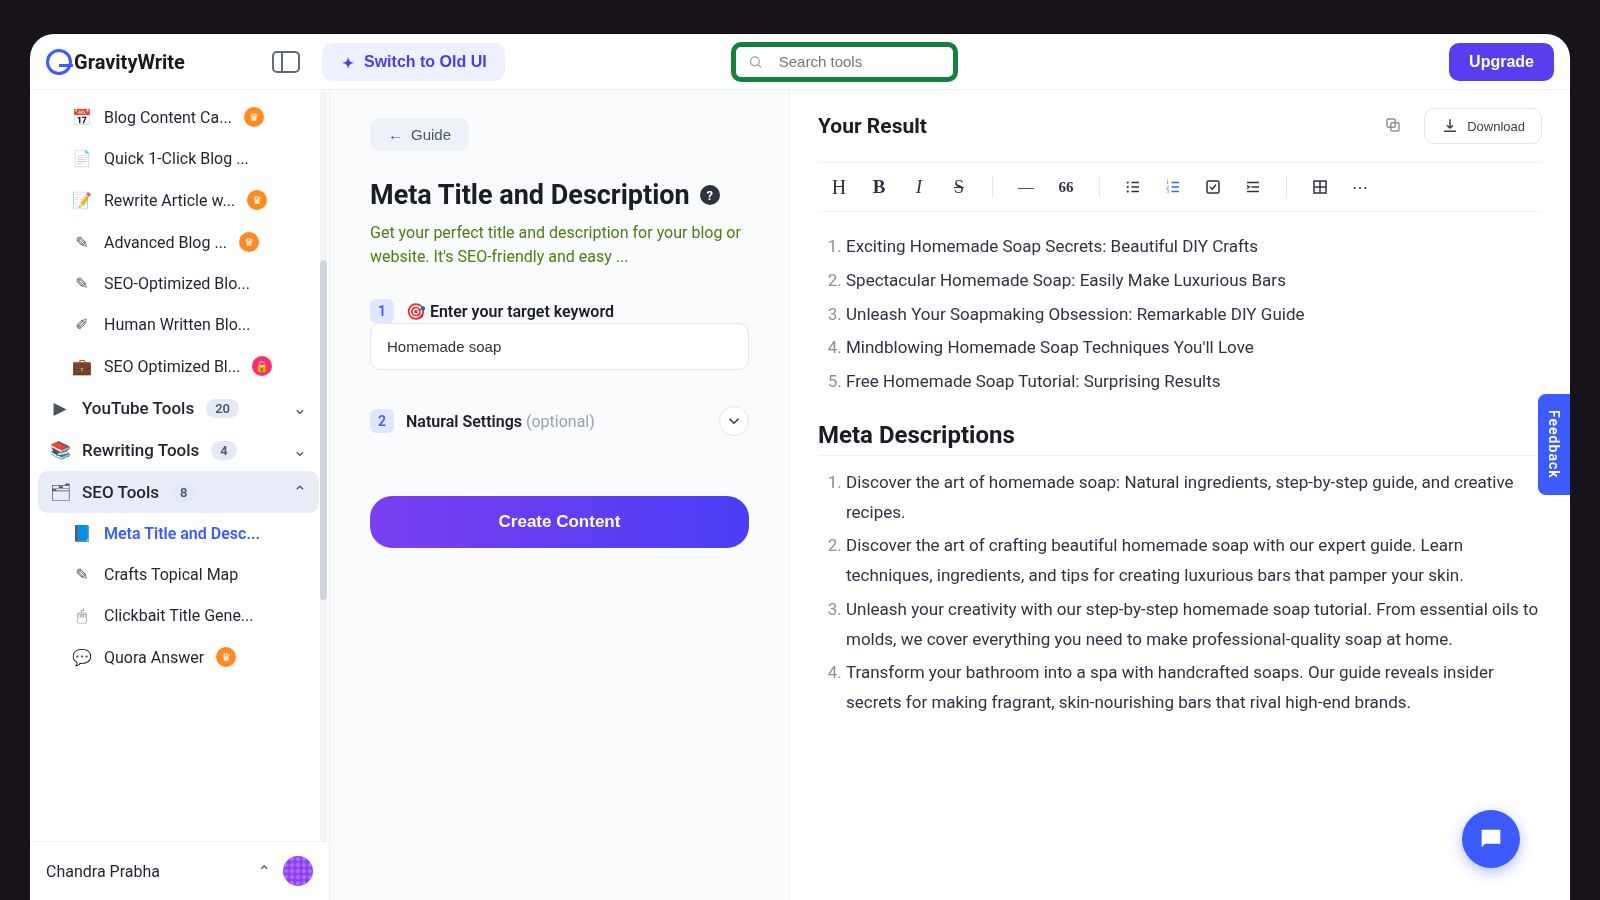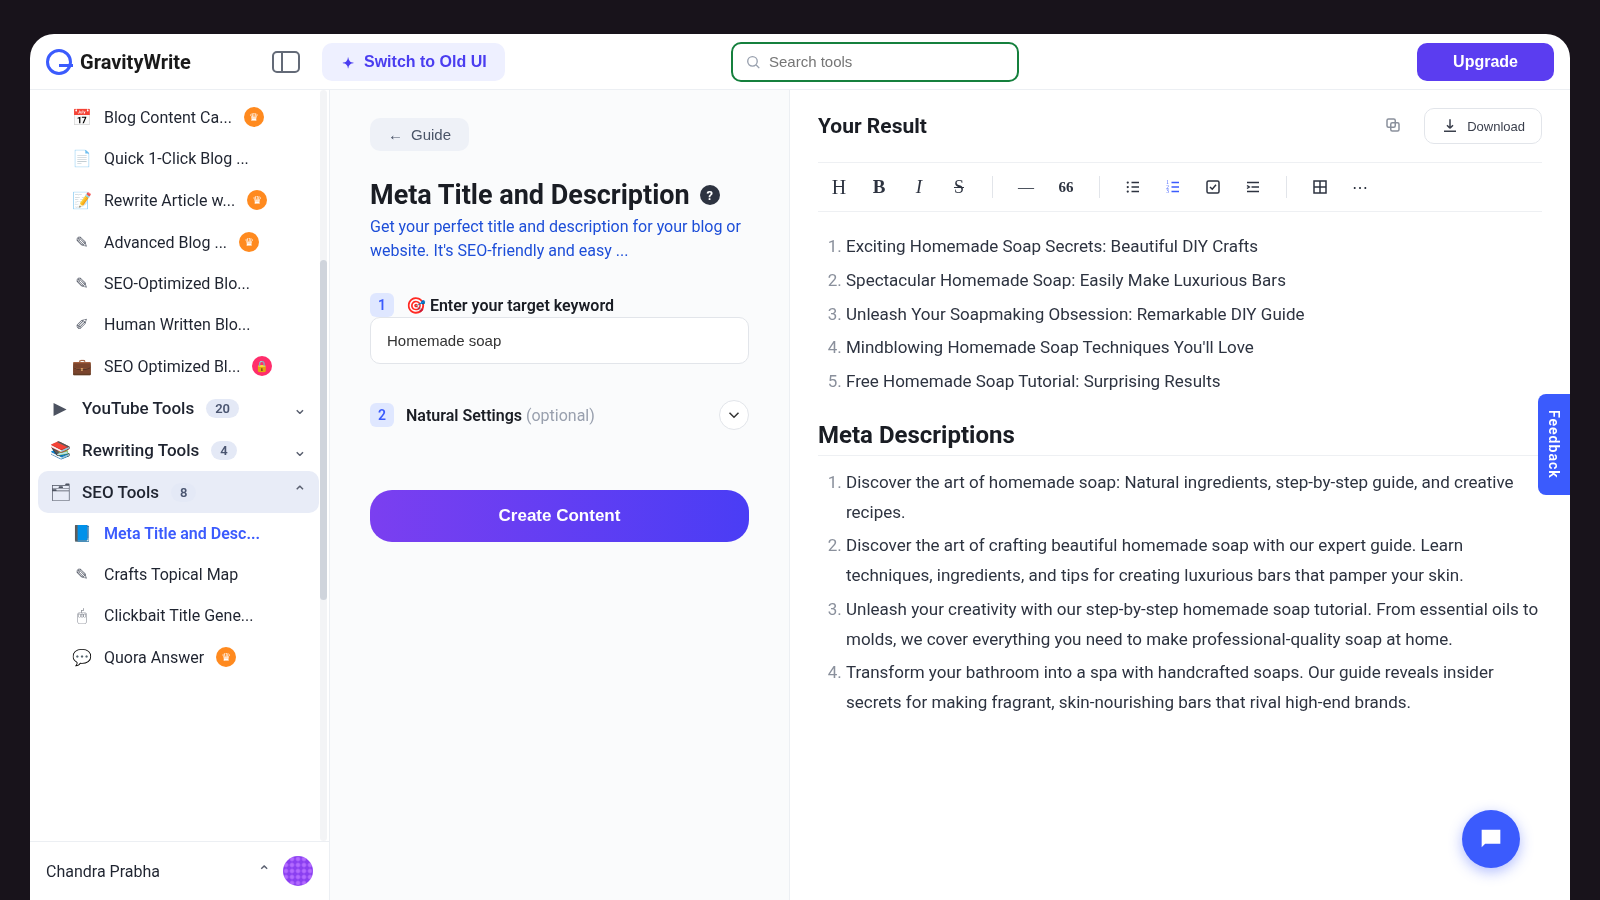--- a/index.html
+++ b/index.html
@@ -1,30 +1,30 @@
 <!DOCTYPE html>
 <html><head>
 <meta charset="utf-8">
 <style>
 * { margin: 0; padding: 0; box-sizing: border-box; }
 body { font-family: -apple-system, BlinkMacSystemFont, "Segoe UI", Roboto, sans-serif; background: #18131b; width: 1600px; height: 900px; overflow: hidden; position: relative; }
 .window { position: absolute; top: 34px; left: 30px; right: 30px; bottom: 0; background: #fff; border-radius: 24px 24px 0 0; overflow: hidden; display: flex; flex-direction: column; }
 .topbar { height: 56px; display: flex; align-items: center; padding: 0 16px; border-bottom: 1px solid #eceff3; gap: 16px; }
-.logo { display: flex; align-items: center; gap: 8px; font-weight: 700; font-size: 20px; color: #1a1a1a; width: 260px; }
+.logo { display: flex; align-items: center; gap: 2px; font-weight: 700; font-size: 20px; color: #1a1a1a; width: 260px; }
 .logo-mark { width: 26px; height: 26px; border: 3px solid #3b5bfd; border-radius: 50%; position: relative; }
 .logo-mark::after { content: ""; position: absolute; right: -4px; top: 12px; width: 14px; height: 3px; background: #3b5bfd; }
 .panel-icon { width: 28px; height: 22px; border: 2px solid #636a77; border-radius: 5px; position: relative; margin-left: auto; margin-right: 6px; cursor: pointer; }
 .panel-icon::after { content:""; position:absolute; left:7px; top:0; bottom:0; width:2px; background:#636a77; }
 .switch-btn { background: #eef0ff; color: #4a3df0; border: none; border-radius: 10px; padding: 10px 18px; font-size: 16px; font-weight: 600; display: flex; align-items: center; gap: 8px; cursor: pointer; }
 .sparkle { width: 16px; height: 16px; position: relative; }
 .sparkle::before { content: "✦"; color: #4a3df0; font-size: 14px; }
 .search-wrap { margin-left: 210px; }
-.search { width: 288px; height: 40px; border: 2px solid #15803d; border-radius: 10px; display: flex; align-items: center; padding: 0 12px; gap: 8px; color: #98a0ae; }
+.search { width: 227px; height: 40px; border: 5px solid #15803d; border-radius: 10px; display: flex; align-items: center; padding: 0 12px; gap: 16px; color: #98a0ae; }
 .search input { border: none; outline: none; font-size: 15px; width: 100%; color: #333; }
-.upgrade-btn { margin-left: auto; background: #5b3df0; color: #fff; border: none; border-radius: 10px; padding: 10px 36px; font-size: 16px; font-weight: 600; cursor: pointer; }
+.upgrade-btn { margin-left: auto; background: #5b3df0; color: #fff; border: none; border-radius: 10px; padding: 10px 20px; font-size: 16px; font-weight: 600; cursor: pointer; }
 .body { flex: 1; display: flex; overflow: hidden; }
 .sidebar { width: 300px; border-right: 1px solid #eceff3; display: flex; flex-direction: column; background: #fff; position: relative; }
 .sidebar-scroll { flex: 1; overflow: hidden; padding: 6px 10px 6px 8px; position: relative; }
 .nav-item { display: flex; align-items: center; gap: 12px; padding: 11px 12px 11px 34px; font-size: 16px; color: #1f2430; cursor: pointer; border-radius: 10px; white-space: nowrap; }
 .nav-item .icon { width: 20px; text-align: center; color: #4c5260; flex-shrink: 0; }
 .nav-item .label { overflow: hidden; text-overflow: ellipsis; }
 .badge-crown { width: 20px; height: 20px; background: #ff8a1f; border-radius: 50%; display: flex; align-items: center; justify-content: center; color: #fff; font-size: 11px; flex-shrink: 0; }
 .badge-lock { width: 20px; height: 20px; background: #ff2d6b; border-radius: 50%; display: flex; align-items: center; justify-content: center; color: #fff; font-size: 11px; flex-shrink: 0; }
 .cat-item { display: flex; align-items: center; gap: 12px; padding: 11px 12px; font-size: 17px; color: #1f2430; cursor: pointer; border-radius: 10px; font-weight: 500; }
 .cat-item .icon { width: 20px; text-align: center; color: #4c5260; }
@@ -36,21 +36,21 @@
 .scroll-track { position: absolute; right: 2px; top: 0; bottom: 0; width: 7px; background: #f3f4f6; border-radius: 999px; }
 .scroll-thumb { position: absolute; right: 2px; top: 170px; width: 7px; height: 340px; background: #cfd4dc; border-radius: 999px; }
 .sidebar-footer { border-top: 1px solid #eceff3; padding: 14px 16px; display: flex; align-items: center; gap: 12px; font-size: 16px; color: #1f2430; cursor: pointer; }
 .sidebar-footer .chev { margin-left: auto; color: #5a6070; }
 .avatar { width: 30px; height: 30px; border-radius: 50%; background: radial-gradient(circle, #b36bff 30%, #8a3ff0 70%); background-size: 6px 6px; }
 .main { flex: 1; display: flex; overflow: hidden; background: #fafbfc; }
 .form-pane { width: 460px; padding: 28px 40px; border-right: 1px solid #eceff3; }
 .back-btn { background: #eef1f7; border: none; border-radius: 10px; padding: 8px 18px; font-size: 15px; color: #4a5568; cursor: pointer; display: inline-flex; align-items: center; gap: 8px; font-weight: 500; }
 .page-title { font-size: 27px; font-weight: 700; color: #1a1d24; margin-top: 28px; display: flex; align-items: center; gap: 10px; }
 .help-icon { width: 20px; height: 20px; background: #2d3340; color: #fff; border-radius: 50%; display: inline-flex; align-items: center; justify-content: center; font-size: 13px; font-weight: 700; }
-.page-desc { color: #1d4ed8; font-size: 16px; margin-top: 4px; line-height: 1.5; }
+.page-desc { color: #4d7c0f; font-size: 16px; margin-top: 10px; line-height: 1.5; }
 .step-row { display: flex; align-items: center; gap: 12px; margin-top: 30px; }
 .step-num { width: 24px; height: 24px; background: #dfe7ff; color: #3b5bfd; border-radius: 6px; display: flex; align-items: center; justify-content: center; font-size: 14px; font-weight: 600; }
 .step-label { font-size: 16px; font-weight: 600; color: #1a1d24; }
 .optional { color: #99a0ae; font-weight: 400; }
 .text-input { width: 100%; border: 1px solid #e2e5ea; border-radius: 10px; padding: 14px 16px; font-size: 15px; outline: none; color: #333; }
 .step-row.adv { margin-top: 36px; }
 .expand-btn { margin-left: auto; width: 30px; height: 30px; border: 1px solid #e2e5ea; border-radius: 50%; display: flex; align-items: center; justify-content: center; cursor: pointer; color: #333; background: #fff; }
 .create-btn { width: 100%; margin-top: 60px; padding: 16px; border: none; border-radius: 22px; background: linear-gradient(90deg, #7b3ff0, #4a3df5); color: #fff; font-size: 17px; font-weight: 600; cursor: pointer; }
 .result-pane { flex: 1; padding: 18px 28px; background: #fff; overflow: hidden; position: relative; }
 .result-hdr { display: flex; align-items: center; margin-bottom: 18px; }

